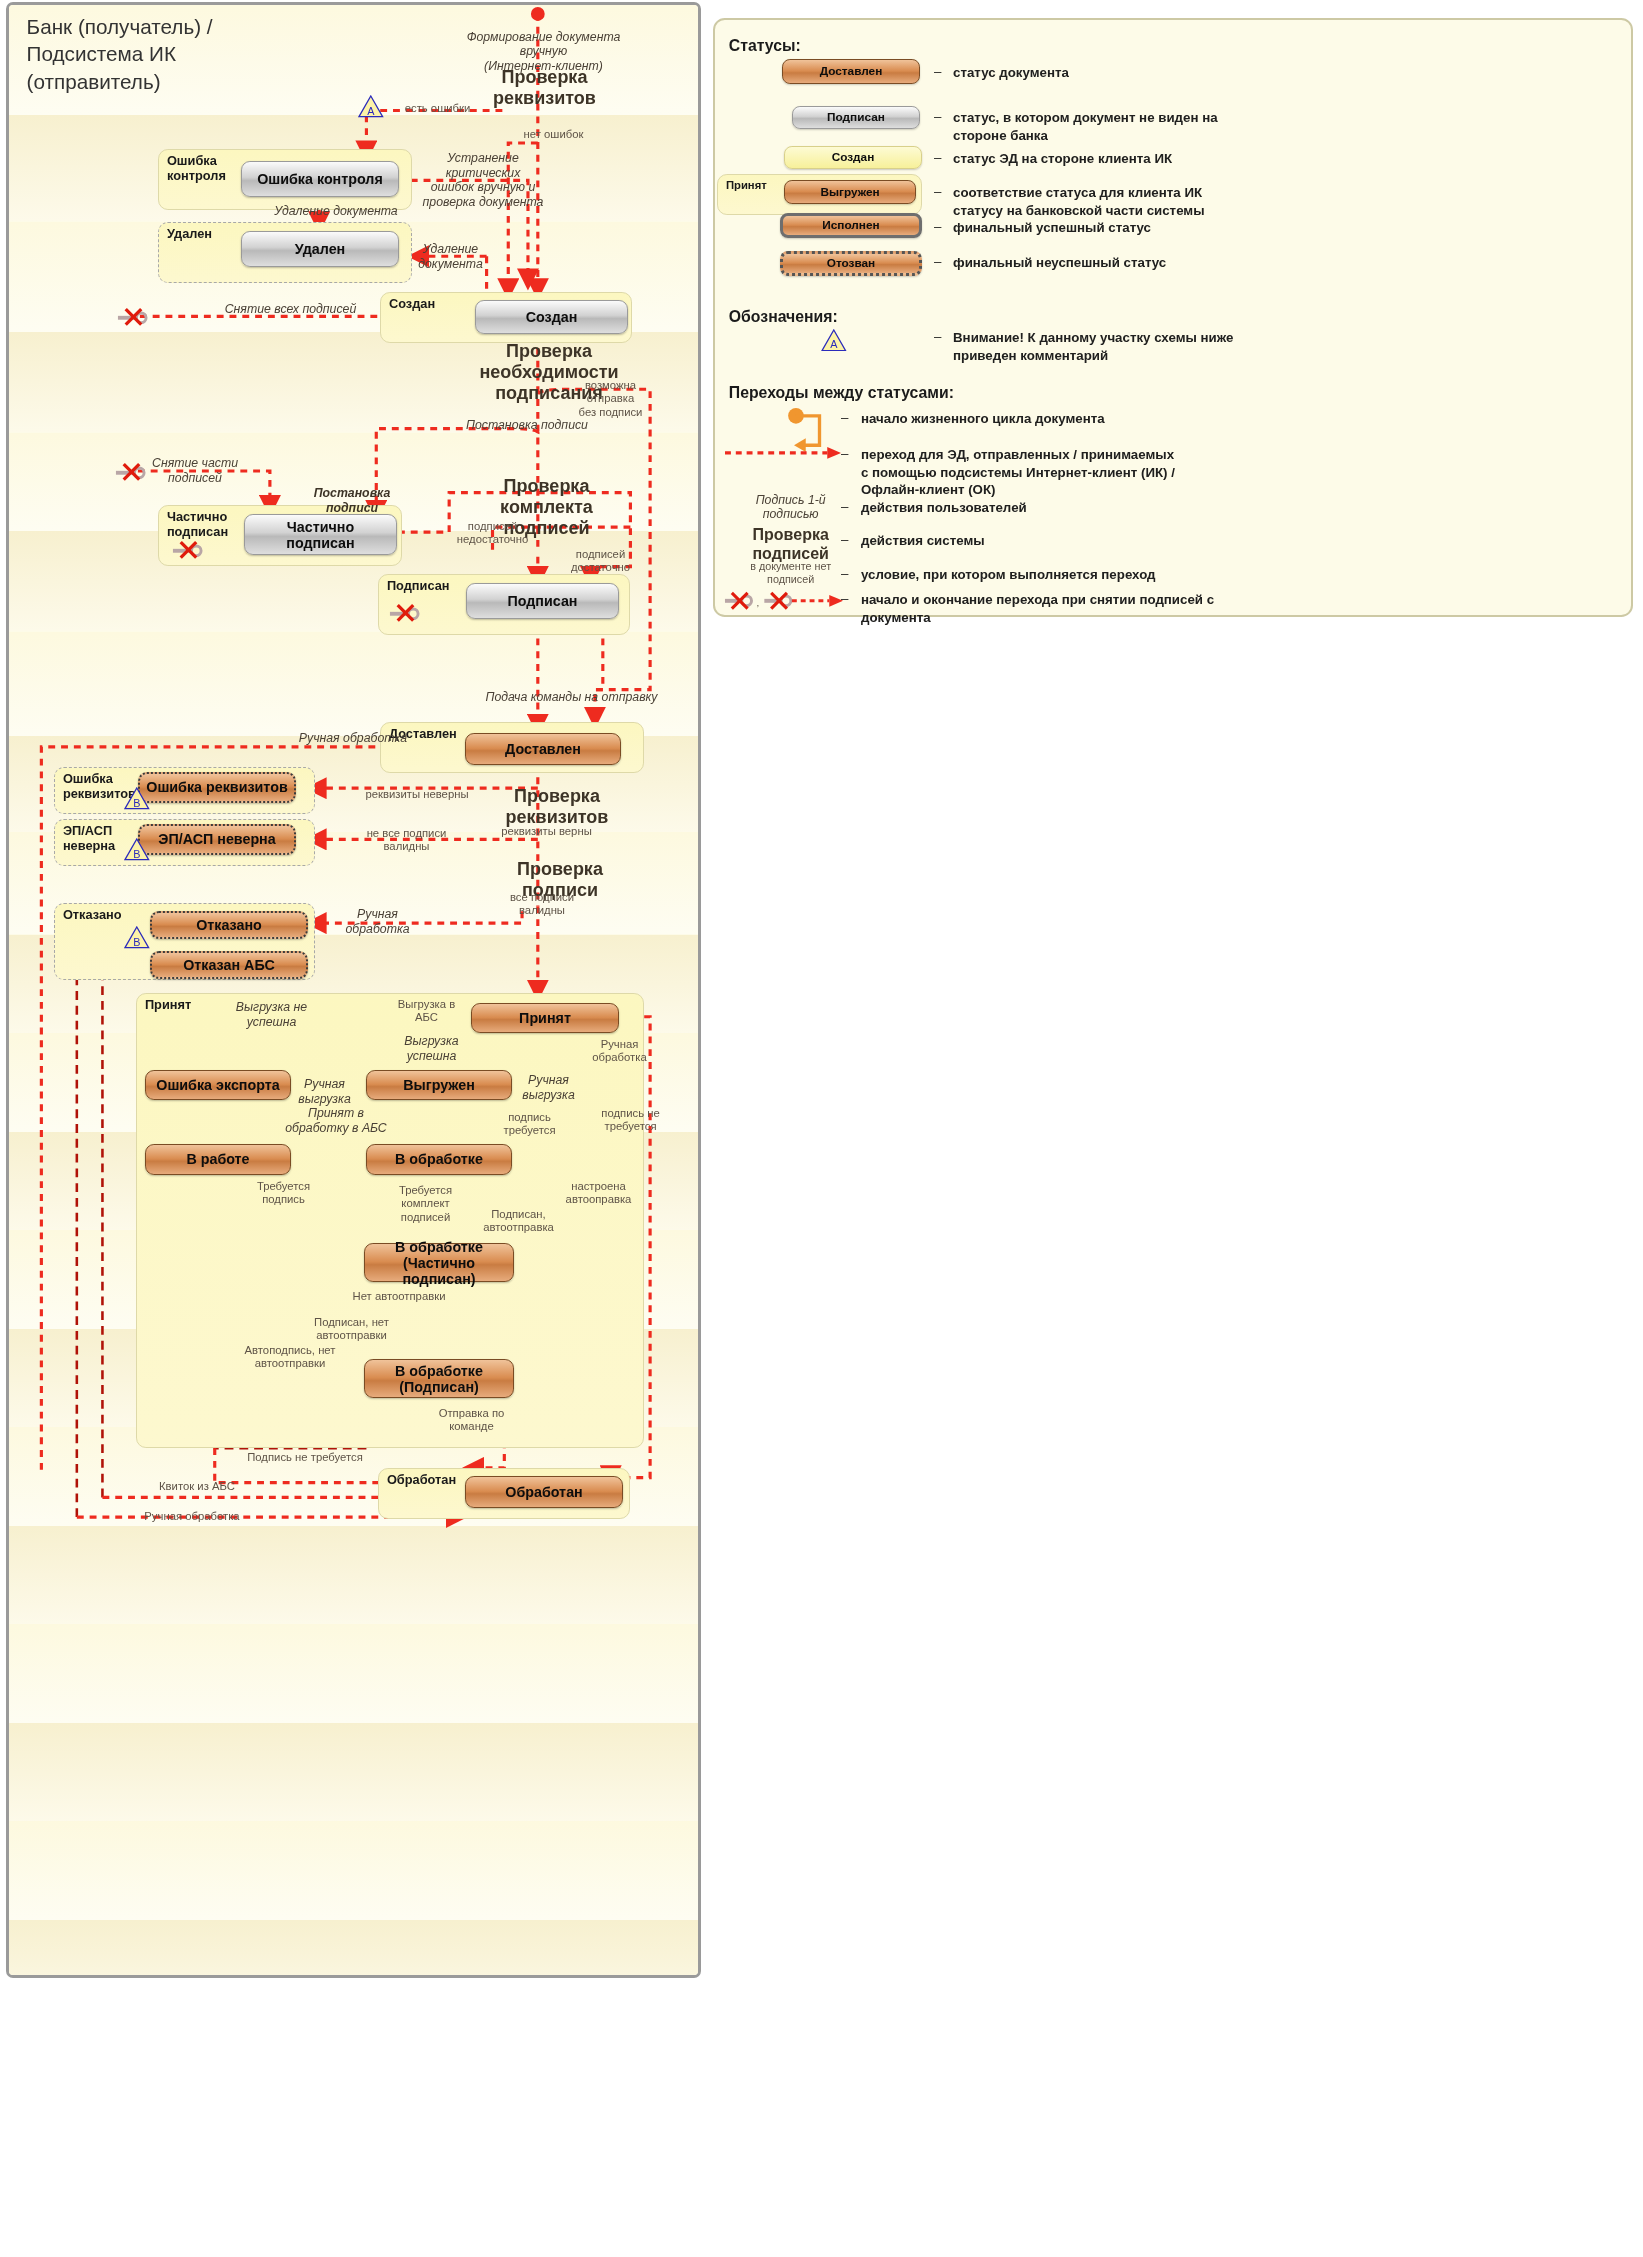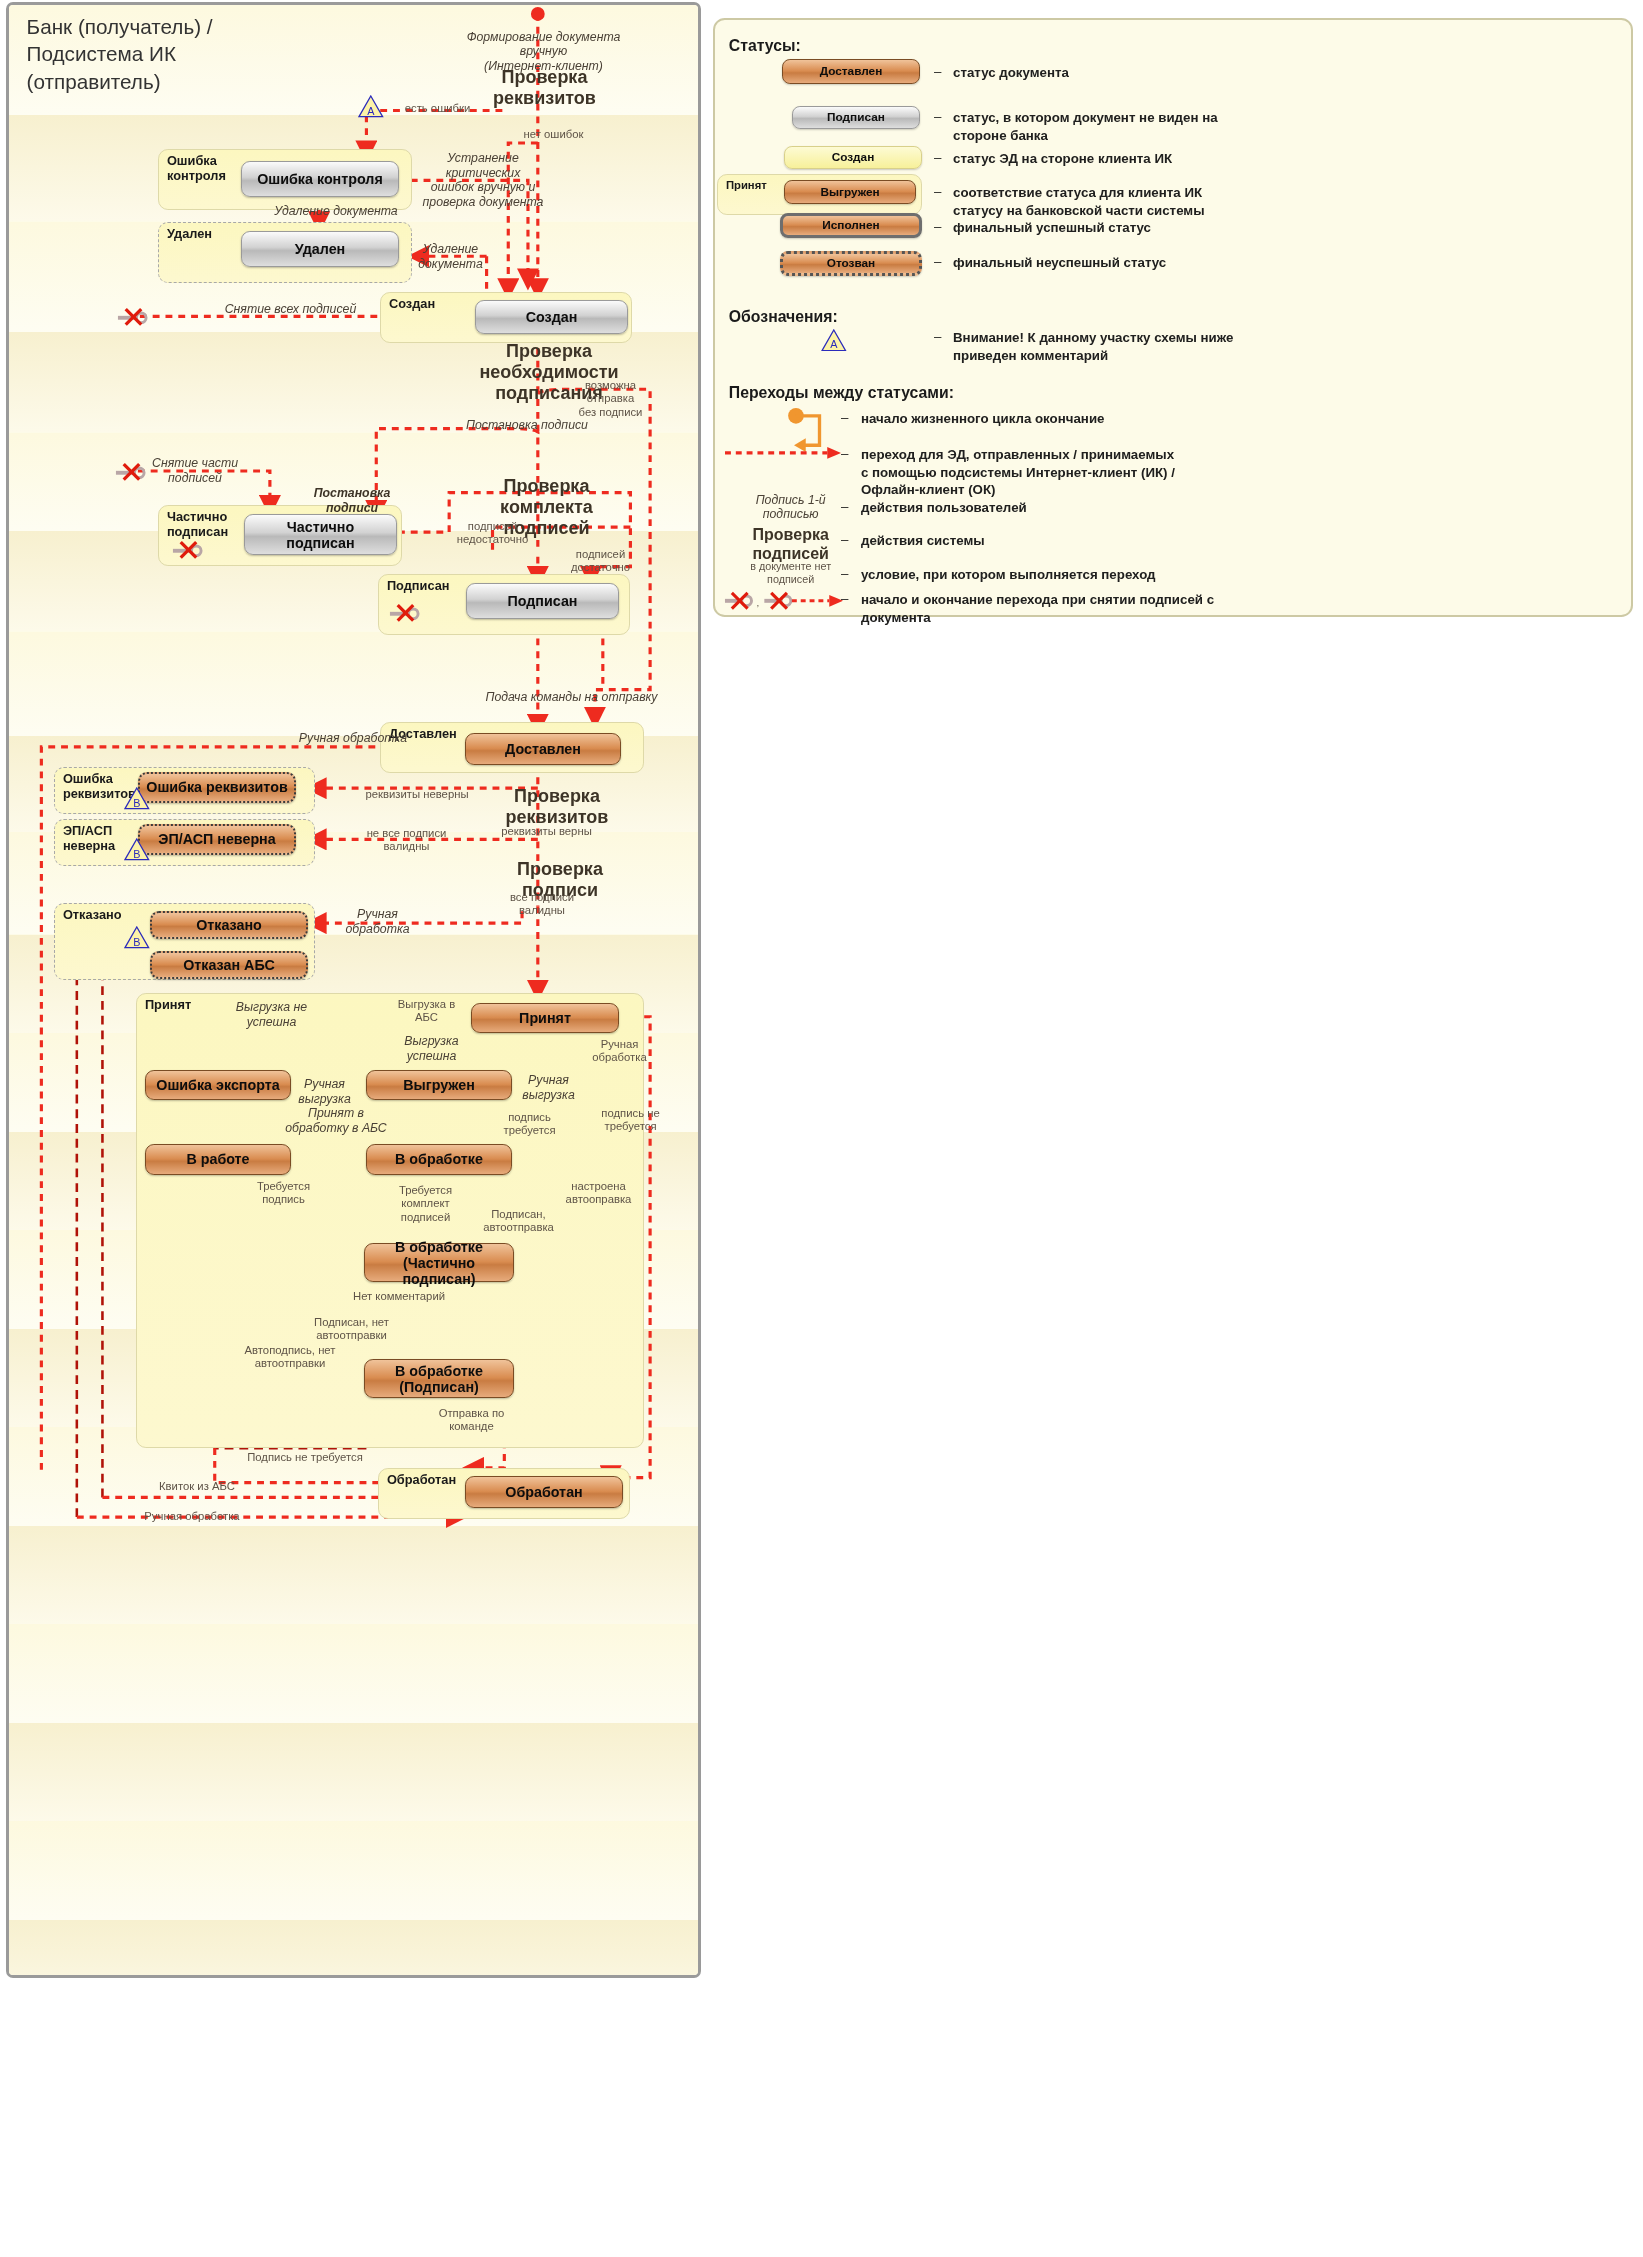--- a/index.html
+++ b/index.html
@@ -382,21 +382,21 @@
 требуется</div>
 <div class="elabel" style="left:244px;top:1180px;width:79px">Требуется
 подпись</div>
 <div class="elabel" style="left:392px;top:1184px;width:67px">Требуется
 комплект
 подписей</div>
 <div class="elabel" style="left:479px;top:1208px;width:79px">Подписан,
 автоотправка</div>
 <div class="elabel" style="left:560px;top:1180px;width:77px">настроена
 автооправка</div>
-<div class="elabel" style="left:345px;top:1290px;width:108px">Нет комментарий</div>
+<div class="elabel" style="left:345px;top:1290px;width:108px">Нет автоотправки</div>
 <div class="elabel" style="left:305px;top:1316px;width:93px">Подписан, нет
 автоотправки</div>
 <div class="elabel" style="left:232px;top:1344px;width:116px">Автоподпись, нет
 автоотправки</div>
 <div class="elabel" style="left:432px;top:1407px;width:79px">Отправка по
 команде</div>
 <div class="elabel" style="left:231px;top:1451px;width:148px">Подпись не требуется</div>
 <div class="elabel" style="left:138px;top:1480px;width:118px">Квиток из АБС</div>
 <div class="elabel" style="left:128px;top:1510px;width:128px">Ручная обработка</div>
 
@@ -506,21 +506,21 @@
 приведен комментарий</div>
 
   <div class="lg-head" style="left:13.8px;top:364px">Переходы между статусами:</div>
 
   <svg style="position:absolute;left:69px;top:386px" width="71" height="51" viewBox="0 0 72 52">
     <circle cx="12" cy="10" r="8" fill="#f0962f"></circle>
     <path d="M12,10 L36,10 L36,40 L16,40" fill="none" stroke="#f0962f" stroke-width="3.4"></path>
     <path d="M22,33 L10,40 L22,47 z" fill="#f0962f"></path>
   </svg>
   <span class="lg-dash" style="left:126px;top:390px">–</span>
-  <div class="lg-row-text" style="left:146px;top:390px;width:433px">начало жизненного цикла окончание</div>
+  <div class="lg-row-text" style="left:146px;top:390px;width:433px">начало жизненного цикла документа</div>
 
   <svg style="position:absolute;left:9.9px;top:426px" width="118" height="13.8" viewBox="0 0 120 14">
     <line x1="0" y1="7" x2="104" y2="7" stroke="#ee2b1f" stroke-width="3.2" stroke-dasharray="6,5"></line>
     <path d="M104,1 L118,7 L104,13 z" fill="#ee2b1f"></path>
   </svg>
   <span class="lg-dash" style="left:126px;top:426px">–</span>
   <div class="lg-row-text" style="left:146px;top:426px;width:453px">переход для ЭД, отправленных / принимаемых
 с помощью подсистемы Интернет-клиент (ИК) /
 Офлайн-клиент (ОК)</div>
 

